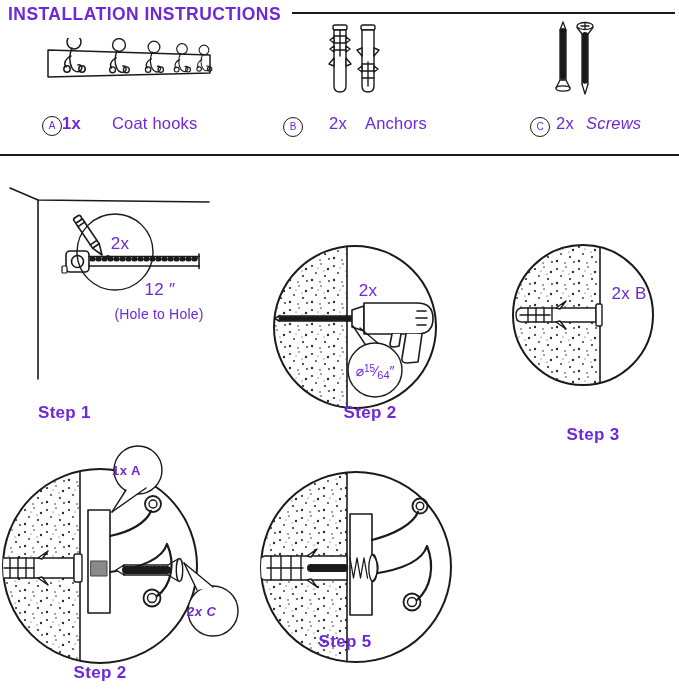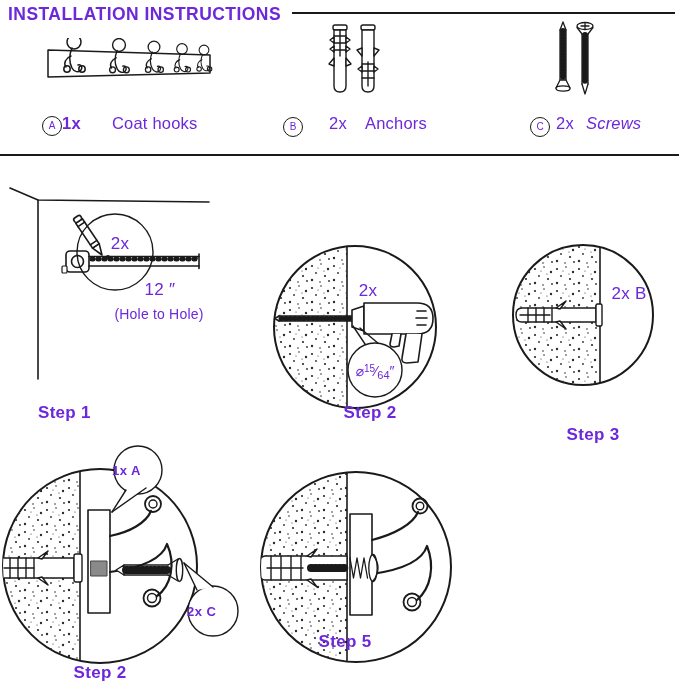--- a/index.html
+++ b/index.html
@@ -292,21 +292,21 @@
       </g>
       <g stroke-width="1.4">
         <circle cx="213" cy="171" r="25" fill="#fff"></circle>
         <polygon points="197,150 184,123 213,147" fill="#fff" stroke="none"></polygon>
         <line x1="197" y1="150" x2="184" y2="123"></line>
           <line x1="184" y1="123" x2="213" y2="147"></line>
       </g>
     </g>
   </svg>
   <div class="abs callout-text" style="left:112px;top:463px;width:52px;">1x A</div>
-  <div class="abs callout-text" style="left:187px;top:604px;width:60px;">2x C</div>
+  <div class="abs callout-text" style="left:187px;top:604px;width:60px;font-style:italic;">2x C</div>
   <div class="abs step-label" style="left:70px;top:663px;width:60px;">Step 2</div>
 
   <svg class="abs" style="left:255px;top:470px;" width="200" height="196" viewBox="0 0 200 196">
     <defs>
         <clipPath id="cp5">
           <circle cx="101" cy="97" r="95"></circle>
         </clipPath>
       </defs>
     <g stroke="#1a1a1a" fill="none" stroke-width="1.6" stroke-linecap="round" stroke-linejoin="round">
       <circle cx="101" cy="97" r="95" stroke-width="2"></circle>

